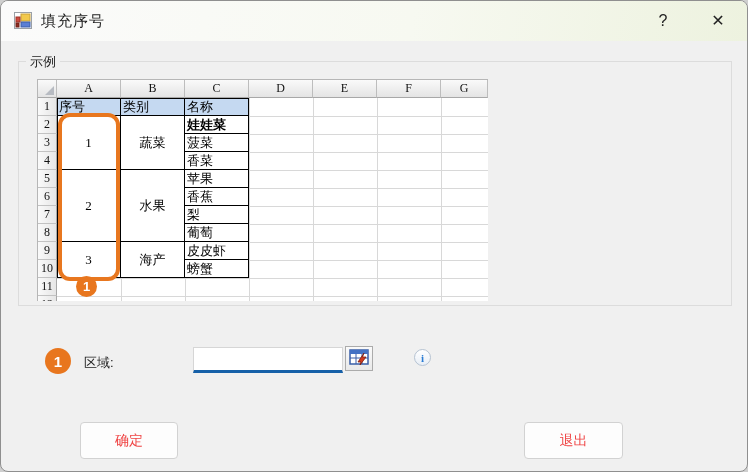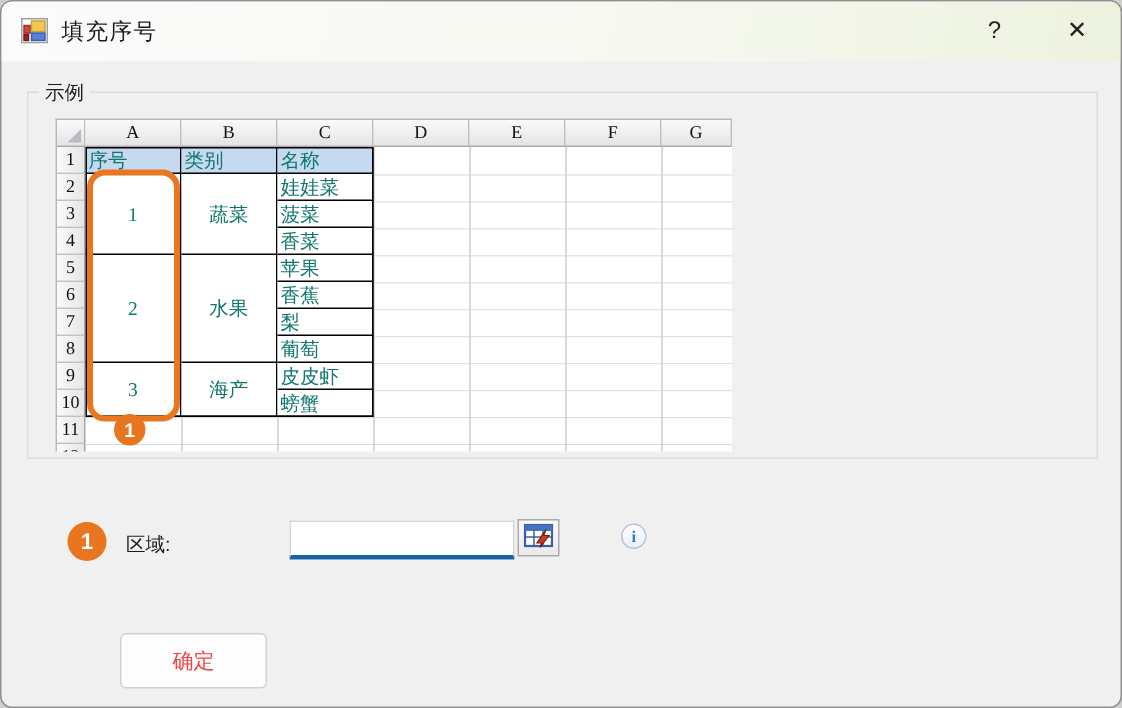--- a/index.html
+++ b/index.html
@@ -29,21 +29,21 @@
            repeating-linear-gradient(to bottom,transparent 0 17px,#d8d8d8 17px 18px);
          background-position:20px 0,0 19px;
          font-family:"Liberation Serif",serif;}
   .hcell{background:linear-gradient(#fafafa,#e4e4e4);border-right:1px solid #bdbdbd;border-bottom:1px solid #a8a8a8;
          font-size:12px;color:#111;text-align:center;line-height:17px;position:relative;z-index:2;}
   .rnum{grid-column:1;background:linear-gradient(90deg,#fafafa,#e6e6e6);border-right:1px solid #a8a8a8;
         border-bottom:1px solid #c2c2c2;font-size:12px;color:#111;text-align:center;line-height:17px;z-index:2;}
   .corner-tri{position:absolute;right:2px;bottom:2px;width:0;height:0;
               border-left:9px solid transparent;border-bottom:9px solid #b7bbc2;}
   .dcell{position:relative;z-index:1;background:#fff;border-right:1px solid #000;border-bottom:1px solid #000;
-         font-size:13px;color:#0f766e;box-sizing:border-box;overflow:hidden;}
+         font-size:13px;color:#000000;box-sizing:border-box;overflow:hidden;}
   .dcell.hdr{background:#c5d9f1;}
   .dcell.left{text-align:left;padding:0 2px;line-height:17px;}
   .dcell.mid{display:flex;align-items:center;justify-content:center;}
   .region-outline{grid-row:2/12;grid-column:2/5;border:1px solid #000;z-index:3;pointer-events:none;}
   .hl-rect{position:absolute;left:20px;top:33px;width:62px;height:168px;border:4px solid #e8771f;
            border-radius:12px;box-sizing:border-box;z-index:5;pointer-events:none;}
   .badge{position:absolute;background:#e8761e;border-radius:50%;color:#fff;display:flex;align-items:center;
          justify-content:center;font-weight:bold;font-family:"Liberation Sans",sans-serif;z-index:6;}
   .badge-grid{left:38px;top:196px;width:21px;height:21px;font-size:13px;}
   
@@ -114,21 +114,21 @@
     <div class="rnum" style="grid-row:11;">10</div>
     <div class="rnum" style="grid-row:12;">11</div>
     <div class="rnum" style="grid-row:13;">12</div>
 
     <div class="dcell hdr left" style="grid-column:2;grid-row:2;">序号</div>
     <div class="dcell hdr left" style="grid-column:3;grid-row:2;">类别</div>
     <div class="dcell hdr left" style="grid-column:4;grid-row:2;">名称</div>
 
     <div class="dcell mid" style="grid-column:2;grid-row:3/6;">1</div>
     <div class="dcell mid" style="grid-column:3;grid-row:3/6;">蔬菜</div>
-    <div class="dcell left" style="grid-column:4;grid-row:3;">娃娃菜</div>
+    <div class="dcell left" style="grid-column:4;grid-row:3;font-weight:bold;">娃娃菜</div>
     <div class="dcell left" style="grid-column:4;grid-row:4;">菠菜</div>
     <div class="dcell left" style="grid-column:4;grid-row:5;">香菜</div>
 
     <div class="dcell mid" style="grid-column:2;grid-row:6/10;">2</div>
     <div class="dcell mid" style="grid-column:3;grid-row:6/10;">水果</div>
     <div class="dcell left" style="grid-column:4;grid-row:6;">苹果</div>
     <div class="dcell left" style="grid-column:4;grid-row:7;">香蕉</div>
     <div class="dcell left" style="grid-column:4;grid-row:8;">梨</div>
     <div class="dcell left" style="grid-column:4;grid-row:9;">葡萄</div>
 
@@ -153,14 +153,15 @@
         <line x1="1" y1="9" x2="19" y2="9" stroke="#3a5fa8"></line>
         <line x1="7" y1="5" x2="7" y2="15" stroke="#3a5fa8"></line>
         <line x1="13" y1="5" x2="13" y2="15" stroke="#3a5fa8"></line>
         <polygon points="15,4 9,13 12,13 11,16 17,8 13.5,8" fill="#d03a1e" stroke="#7e1d0c" stroke-width="0.8"></polygon>
       </svg>
     </span>
   </button>
   <span class="info-icon">i</span>
 
   <button class="dlg-btn btn-ok">确定</button>
+  <button class="dlg-btn btn-exit">退出</button>
 
 </div>
 
 </body></html>

